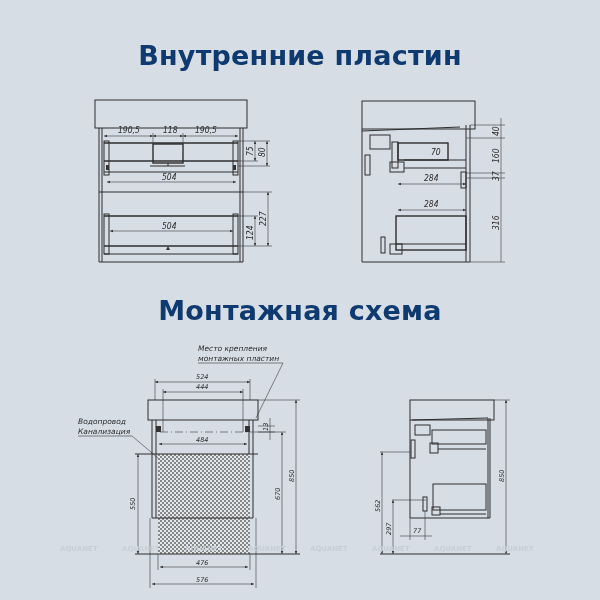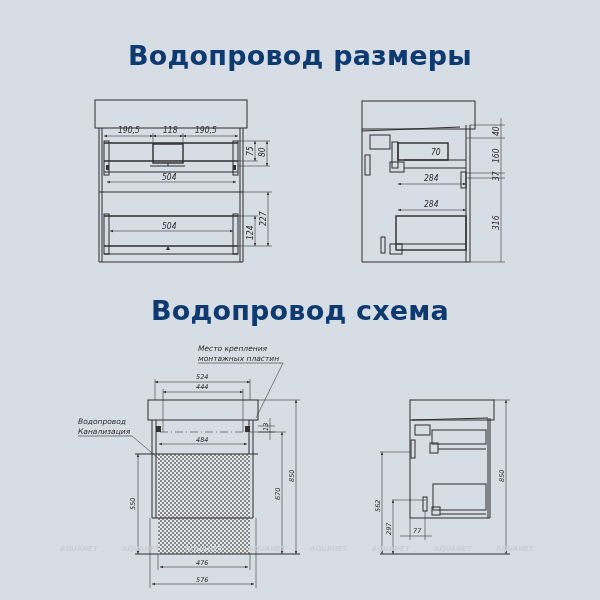--- a/index.html
+++ b/index.html
@@ -21,22 +21,22 @@
   .ln2 { stroke: #2d2d2d; stroke-width: 1.4; fill: none; }
   .dim { stroke: #3a3a3a; stroke-width: 0.6; fill: none; }
   .t { font-family: "DejaVu Sans Condensed", "DejaVu Sans", sans-serif; font-style: italic; font-size: 8.5px; fill: #2a2a2a; }
   .ts { font-family: "DejaVu Sans", sans-serif; font-style: italic; font-size: 6.5px; fill: #2a2a2a; }
   .lbl { font-family: "DejaVu Sans", sans-serif; font-style: italic; font-size: 7.5px; fill: #2a2a2a; }
   .wm { font-family: "DejaVu Sans", sans-serif; font-size: 7px; fill: #c8cfd7; font-weight: bold; }
 </style>
 </head>
 <body>
 
-<div id="h1" class="heading">Водопровод размеры</div>
-<div id="h2" class="heading">Водопровод схема</div>
+<div id="h1" class="heading">Внутренние пластин</div>
+<div id="h2" class="heading">Монтажная схема</div>
 
 <svg width="600" height="600" viewBox="0 0 600 600">
   <defs>
     <marker id="ar" markerWidth="6" markerHeight="6" refX="5" refY="3" orient="auto-start-reverse">
       <path d="M0,1 L5,3 L0,5" fill="#333"></path>
     </marker>
     <pattern id="mesh" width="4" height="4" patternUnits="userSpaceOnUse">
       <rect width="4" height="4" fill="#e4e7ea"></rect>
       <circle cx="1" cy="1" r="0.9" fill="#5a5a5a"></circle>
       <circle cx="3" cy="3" r="0.9" fill="#5a5a5a"></circle>

